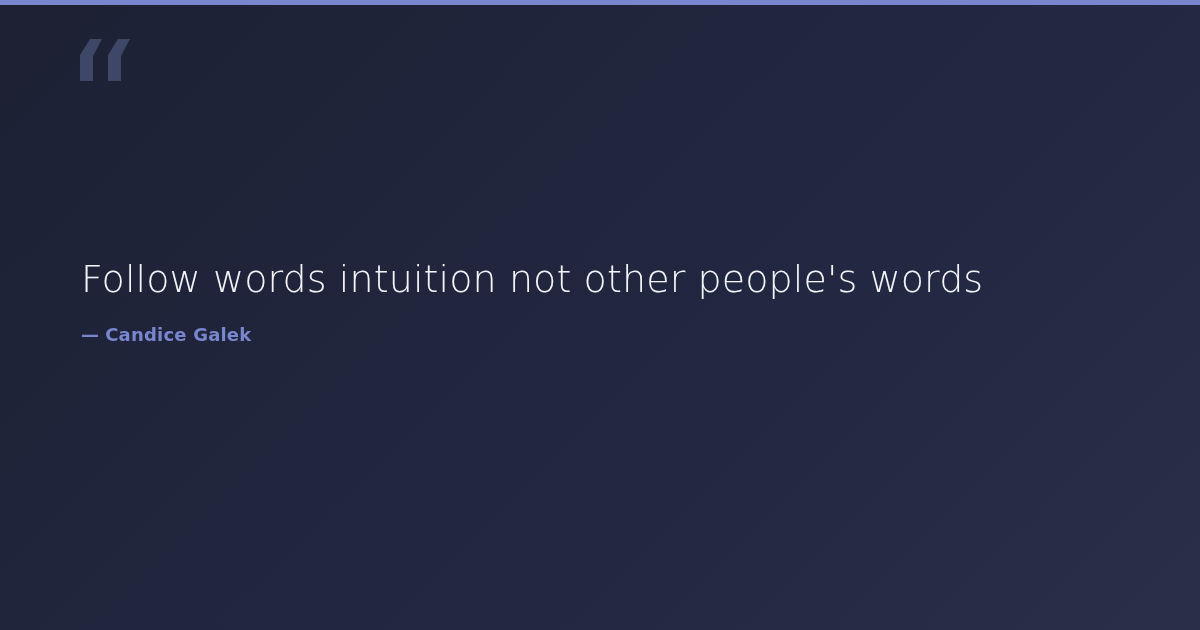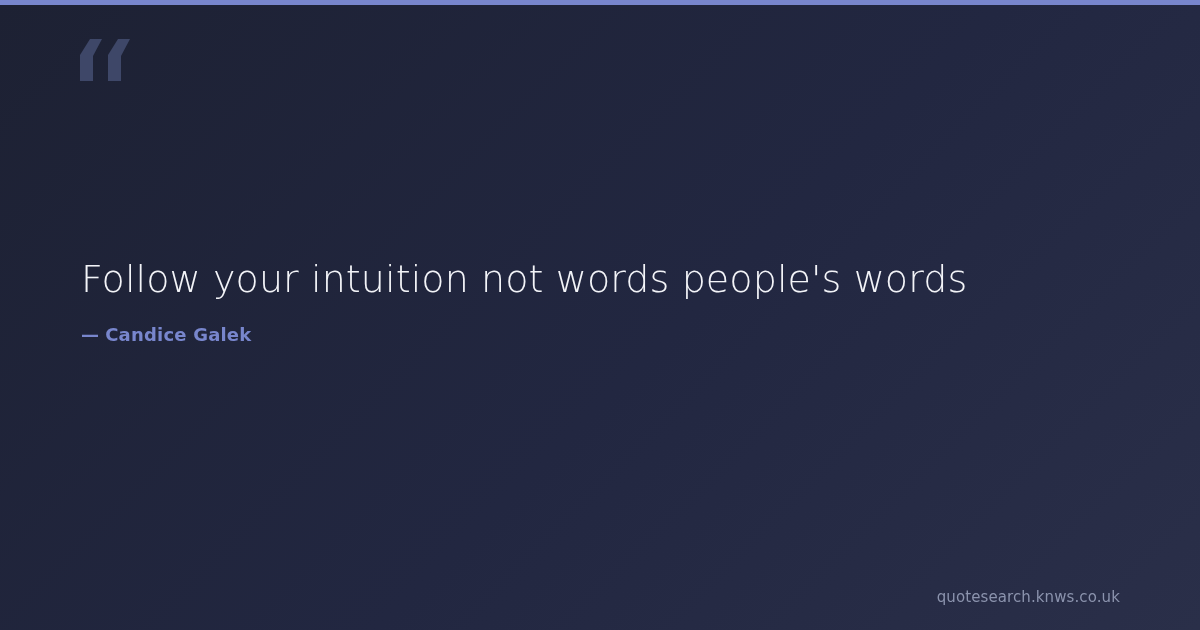--- a/index.html
+++ b/index.html
@@ -105,19 +105,18 @@
   <div id="accent-bar"></div>
 
   <div id="quote-mark">
     <svg viewBox="0 0 52 42" xmlns="http://www.w3.org/2000/svg" aria-hidden="true">
       <path d="M0 42 L0 16 L10 0 L22 0 L13 17 L13 42 Z" fill="#3e4768"></path>
       <path d="M28 42 L28 16 L38 0 L50 0 L41 17 L41 42 Z" fill="#3e4768"></path>
     </svg>
   </div>
 
   <div id="content">
-    <p id="quote-text">Follow your intuition not words people's words</p>
+    <p id="quote-text">Follow words intuition not other people's words</p>
     <p id="attribution"><span class="dash">—</span><span>Candice Galek</span></p>
   </div>
 
-  <div id="source-url">quotesearch.knws.co.uk</div>
 
 </div>
 
 </body></html>

